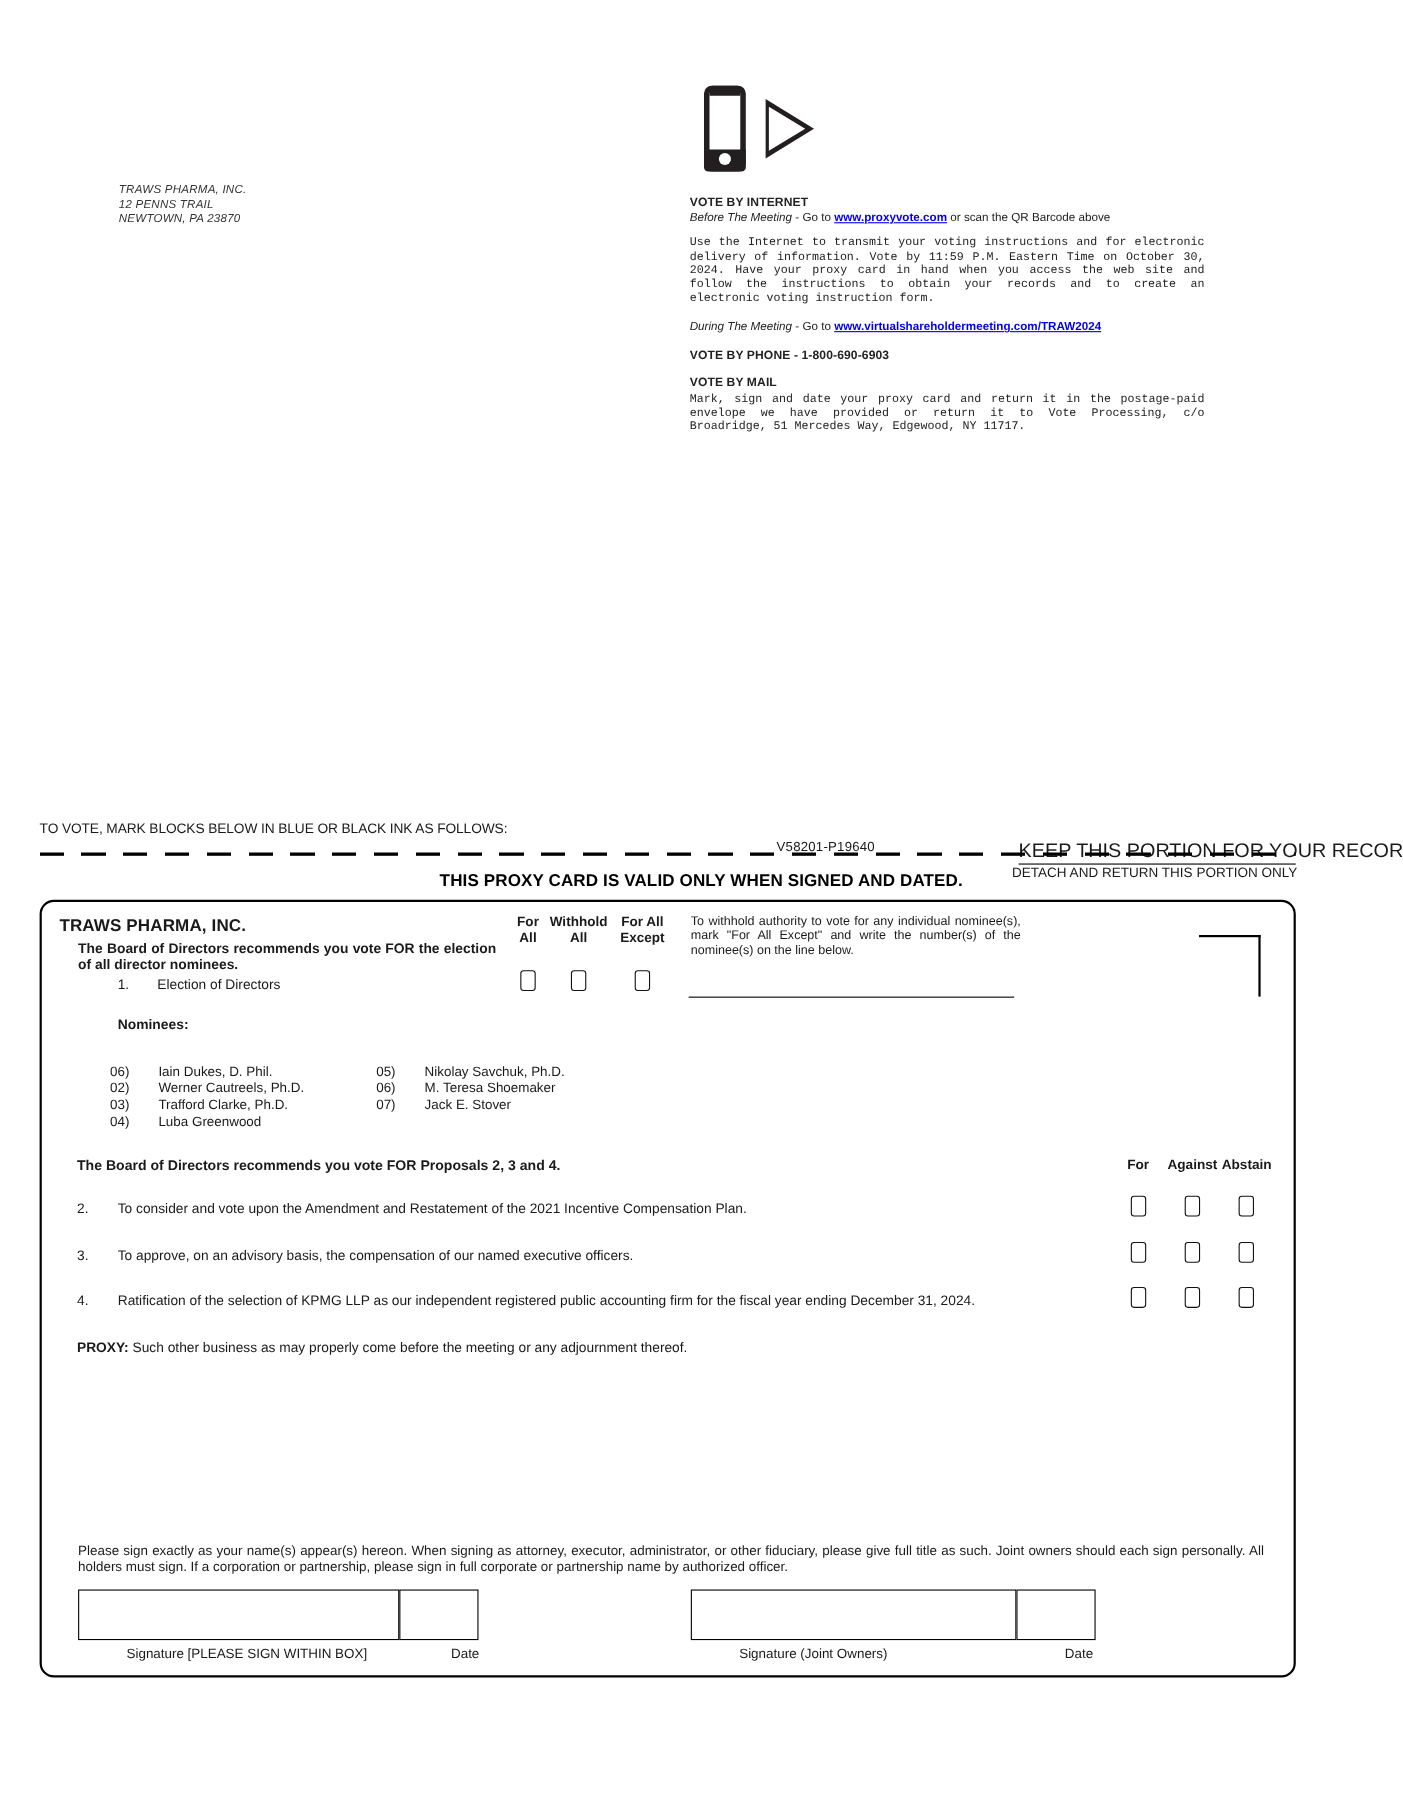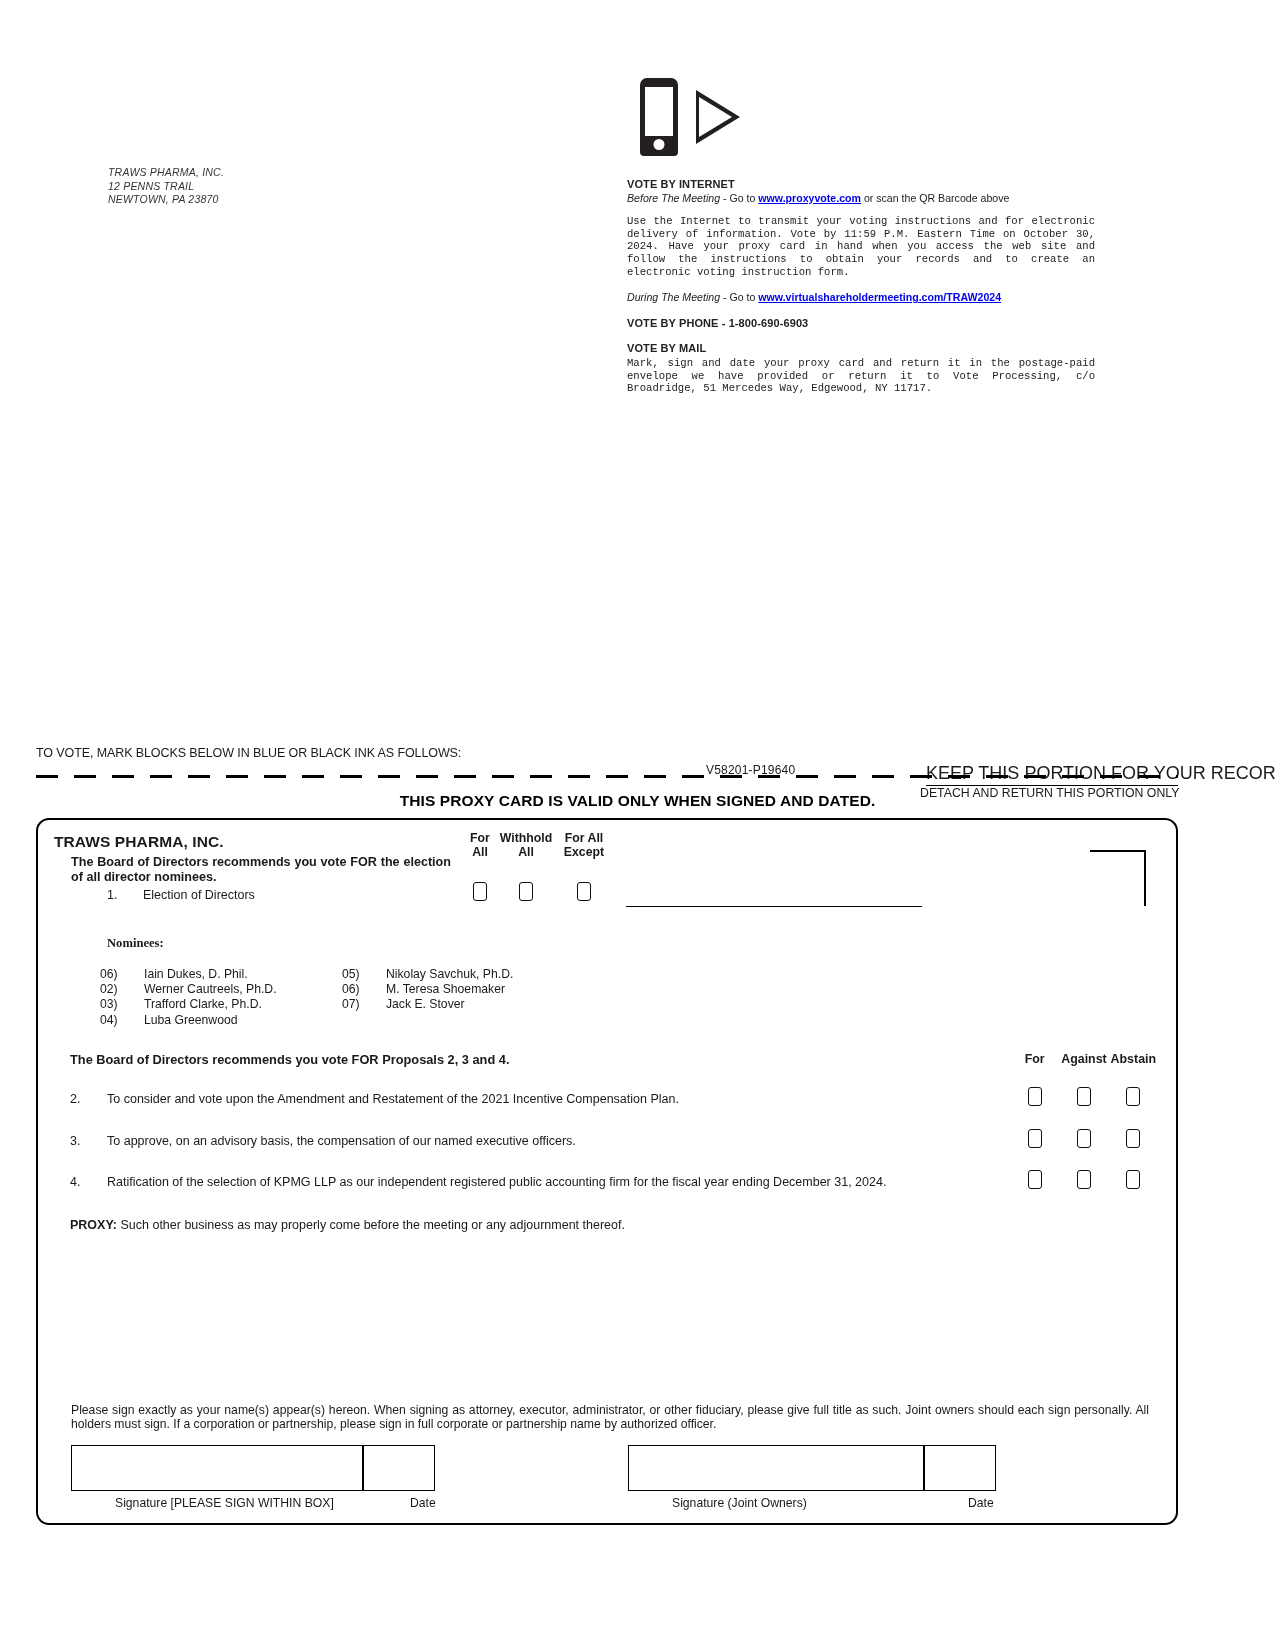--- a/index.html
+++ b/index.html
@@ -278,24 +278,23 @@
     position: absolute;
     font-size: 12.5px;
   }
   .item-txt {
     position: absolute;
     font-size: 12.5px;
   }
 
   .nominees-label {
     position: absolute;
-    left: 69px; top: 116px;
+    left: 69px; top: 104px;
     font-size: 12.6px;
     font-weight: bold;
-    font-family: Liberation Serif, serif;
   }
   .nom-grid {
     position: absolute;
     left: 62px; top: 147px;
     font-size: 12.2px;
     line-height: 15.2px;
     display: grid;
     grid-template-columns: 36px 190px 36px auto;
     column-gap: 8px;
   }
@@ -430,20 +429,21 @@
       <div class="vbox"></div>
     </div>
     <div class="bx w58">
       <div class="vbox"></div>
     </div>
     <div class="bx w58">
       <div class="vbox"></div>
     </div>
   </div>
 
+  <div class="withhold-note">To withhold authority to vote for any individual nominee(s), mark "For All Except" and write the number(s) of the nominee(s) on the line below.</div>
   <div class="except-line"></div>
 
   <div class="item-num" style="left:69px; top:68px;">1.</div>
   <div class="item-txt" style="left:105px; top:68px;">Election of Directors</div>
 
   <div class="nominees-label">Nominees:</div>
 
   <div class="nom-grid">
     <div>06)</div>
     <div>Iain Dukes, D. Phil.</div>

